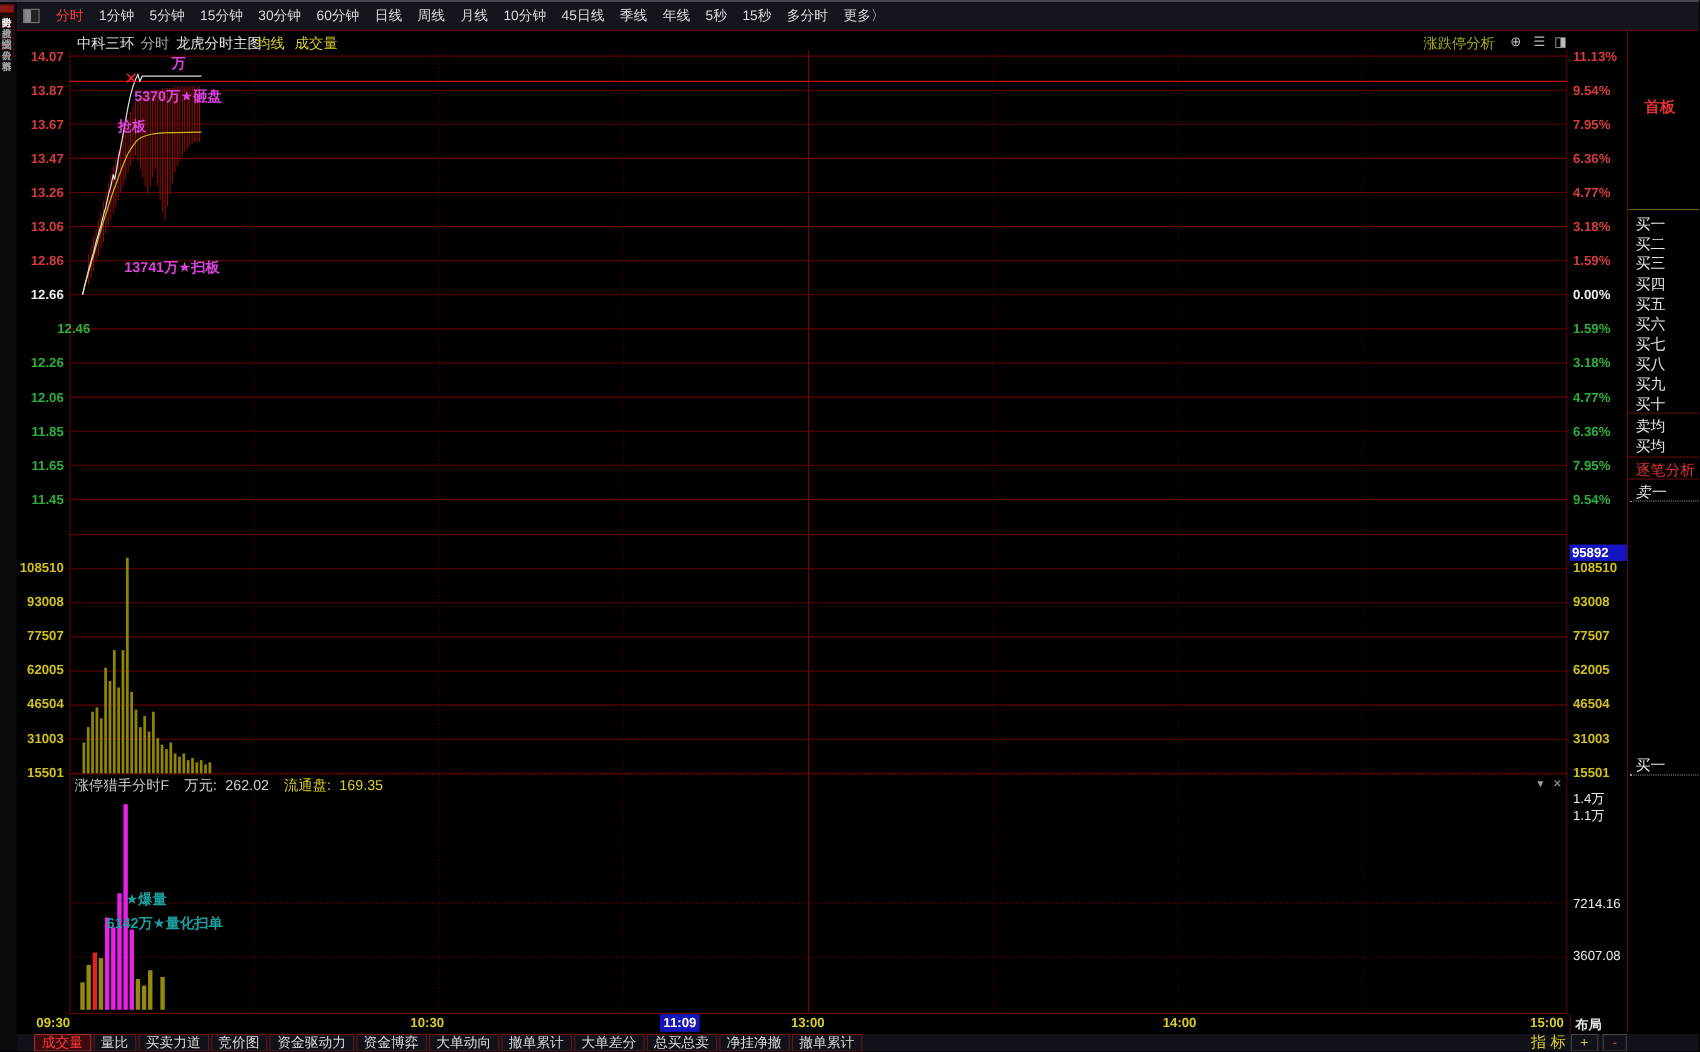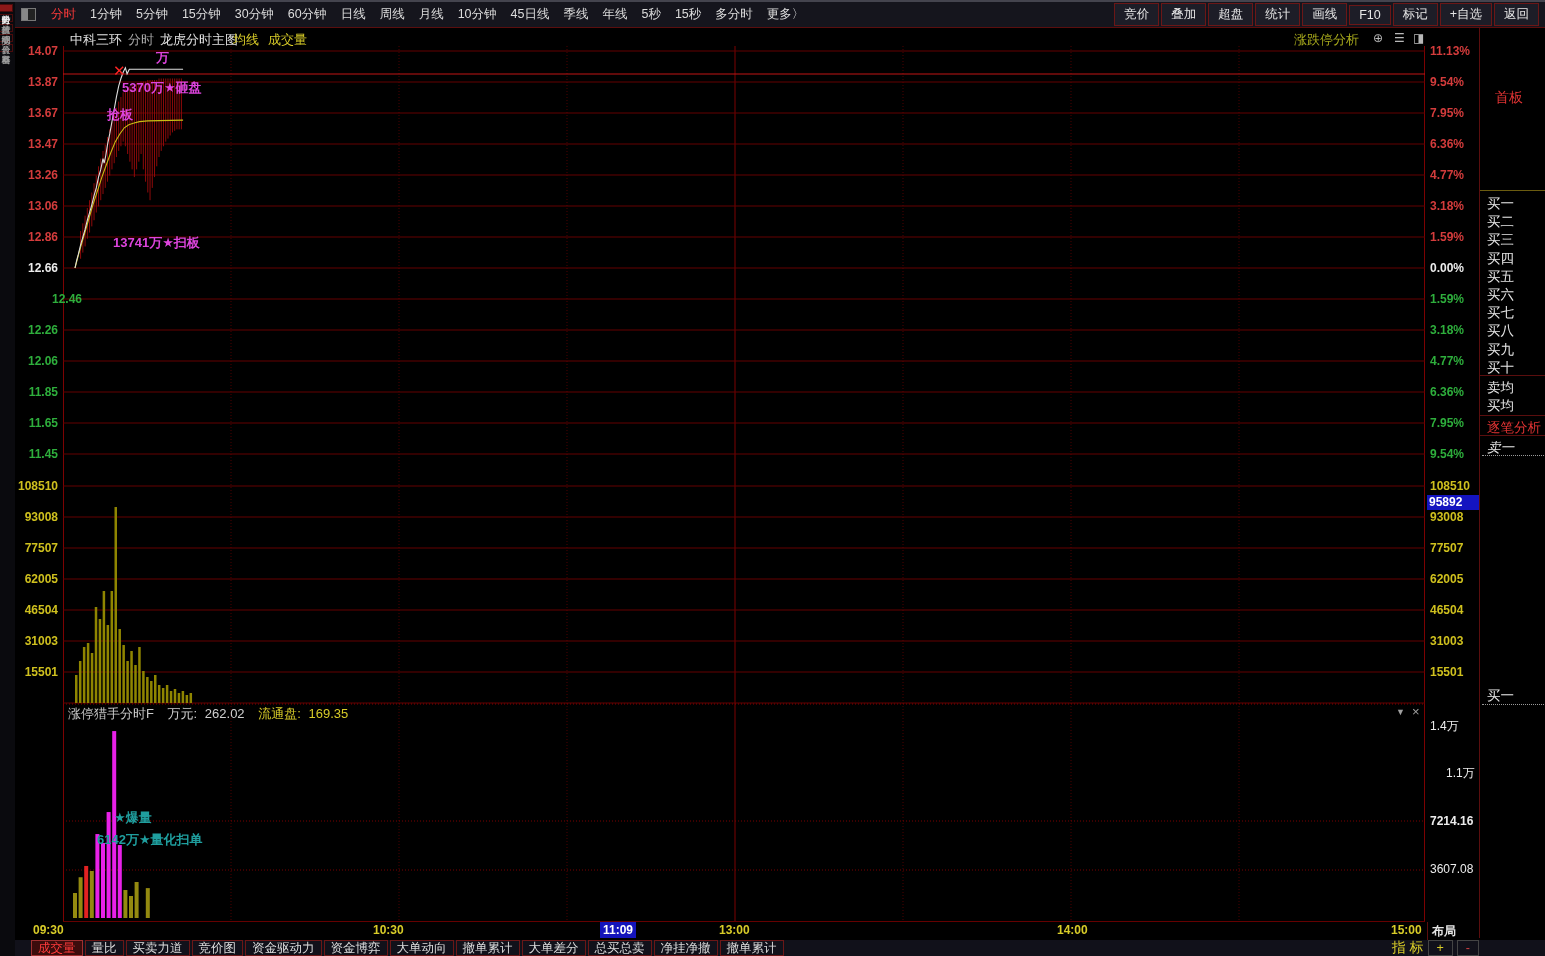--- a/index.html
+++ b/index.html
@@ -20,21 +20,21 @@
         padding:2px 9px;margin-left:2px;white-space:nowrap;}
   
   #lefttabs{position:absolute;left:0;top:2px;width:15px;height:954px;background:#0a0a0e;}
   .vtab{writing-mode:vertical-rl;text-orientation:upright;width:12px;font-size:9px;line-height:13px;
         color:#a0a0a0;border:1px solid #4a0c0c;border-left:none;margin:2px 0 2px 0;padding:3px 0;text-align:center;}
   .vtab.active{background:#8c1818;color:#f2f2f2;}
   
   .hdr-txt{position:absolute;top:31px;font-size:13px;white-space:nowrap;}
   
   .axis-label{position:absolute;font-size:12px;font-weight:600;white-space:nowrap;}
-  .c-up{color:#d43c3c;} .c-down{color:#2eae3c;} .c-flat{color:#ececec;} .c-vol{color:#cfc01e;}
+  .c-up{color:#d43c3c;} .c-down{color:#2eae3c;} .c-flat{color:#ececec;} .c-vol{color:#cfc01e;margin-top:30px;}
   .vol-highlight{position:absolute;left:1427px;width:50px;height:15px;background:#1414c0;color:#fff;
                  font-size:12px;font-weight:600;line-height:15px;padding-left:2px;}
   
   .anno{position:absolute;font-size:13px;font-weight:600;white-space:nowrap;}
   .a-mag{color:#dd44dd;} .a-cyan{color:#1f9e9e;}
   .x-mark{position:absolute;color:#ff2525;font-size:15px;font-weight:bold;}
   
   #rightpanel{position:absolute;left:1479px;top:27px;width:66px;height:911px;border-left:1px solid #5a0e0e;}
   .rp-item{position:absolute;left:7px;font-size:13.5px;color:#e6e6e6;white-space:nowrap;}
   .rp-div{position:absolute;left:0;width:66px;border-top:1px solid #5a0e0e;}
@@ -73,31 +73,20 @@
         <span class="period">周线</span>
         <span class="period">月线</span>
         <span class="period">10分钟</span>
         <span class="period">45日线</span>
         <span class="period">季线</span>
         <span class="period">年线</span>
         <span class="period">5秒</span>
         <span class="period">15秒</span>
         <span class="period">多分时</span>
         <span class="period">更多〉</span>
-      </div>
-    <div id="topright">
-        <span class="tbtn">竞价</span>
-        <span class="tbtn">叠加</span>
-        <span class="tbtn">超盘</span>
-        <span class="tbtn">统计</span>
-        <span class="tbtn">画线</span>
-        <span class="tbtn">F10</span>
-        <span class="tbtn">标记</span>
-        <span class="tbtn">+自选</span>
-        <span class="tbtn">返回</span>
       </div>
   </div>
 
   <div id="lefttabs">
       <div class="vtab active">分时走势</div>
       <div class="vtab">技术分析</div>
       <div class="vtab">成交明细</div>
       <div class="vtab">分价表</div>
       <div class="vtab">基本资料</div>
     </div>
@@ -263,21 +252,21 @@
   <span class="abs" style="left:1412px;top:704px;color:#a0a0a0;font-size:13px;">×</span>
 
   <span class="anno a-cyan" style="left:114px;top:788px;margin-top:21px;">★爆量</span>
   <span class="anno a-cyan" style="left:97px;top:831px;">6142万★量化扫单</span>
 
   <div id="t-current" style="left:600px;">11:09</div>
   <span class="t-label" style="left:1432px;color:#e6e6e6;">布局</span>
   <div class="vline" style="left:1427px;top:922px;height:18px;"></div>
 
   <div id="rightpanel">
-    <div class="rp-item" style="top:62px;left:15px;color:#e23333;font-weight:normal;font-size:14px;">首板</div>
+    <div class="rp-item" style="top:62px;left:15px;color:#e23333;font-weight:bold;font-size:14px;">首板</div>
     <div class="rp-div" style="top:163px;border-top:1px solid #6b5c10;"></div>
     <div id="bid-list"></div>
     <div class="rp-div" style="top:348px;"></div>
     <div class="rp-item" style="top:352px;">卖均</div>
     <div class="rp-item" style="top:370px;">买均</div>
     <div class="rp-div" style="top:388px;"></div>
     <div class="rp-item" style="top:392px;color:#e23333;">逐笔分析</div>
     <div class="rp-div" style="top:408px;"></div>
     <div class="rp-item" style="top:412px;font-style:italic;">卖一</div>
     <div class="dotline" style="top:428px;left:2px;width:62px;"></div>
@@ -352,21 +341,21 @@
     <div class="axis-label c-vol" style="left: 1430px; top: 541px;">77507</div>
     <div class="axis-label c-vol" style="left: 16px; top: 572px; width: 42px; text-align: right;">62005</div>
     <div class="axis-label c-vol" style="left: 1430px; top: 572px;">62005</div>
     <div class="axis-label c-vol" style="left: 16px; top: 603px; width: 42px; text-align: right;">46504</div>
     <div class="axis-label c-vol" style="left: 1430px; top: 603px;">46504</div>
     <div class="axis-label c-vol" style="left: 16px; top: 634px; width: 42px; text-align: right;">31003</div>
     <div class="axis-label c-vol" style="left: 1430px; top: 634px;">31003</div>
     <div class="axis-label c-vol" style="left: 16px; top: 665px; width: 42px; text-align: right;">15501</div>
     <div class="axis-label c-vol" style="left: 1430px; top: 665px;">15501</div>
     <div class="axis-label c-flat" style="left: 1430px; top: 718px; font-weight: 400;">1.4万</div>
-    <div class="axis-label c-flat" style="left: 1430px; top: 765px; font-weight: 400; margin-left: 16px;">1.1万</div>
-    <div class="axis-label c-flat" style="left: 1430px; top: 814px; font-weight: 700;">7214.16</div>
+    <div class="axis-label c-flat" style="left: 1430px; top: 733px; font-weight: 400;">1.1万</div>
+    <div class="axis-label c-flat" style="left: 1430px; top: 814px; font-weight: 400;">7214.16</div>
     <div class="axis-label c-flat" style="left: 1430px; top: 862px; font-weight: 400;">3607.08</div>
     <div class="t-label" style="left: 33px;">09:30</div>
     <div class="t-label" style="left: 373px;">10:30</div>
     <div class="t-label" style="left: 719px;">13:00</div>
     <div class="t-label" style="left: 1057px;">14:00</div>
     <div class="t-label" style="left: 1391px;">15:00</div>
   </div>
 
 </body></html>

